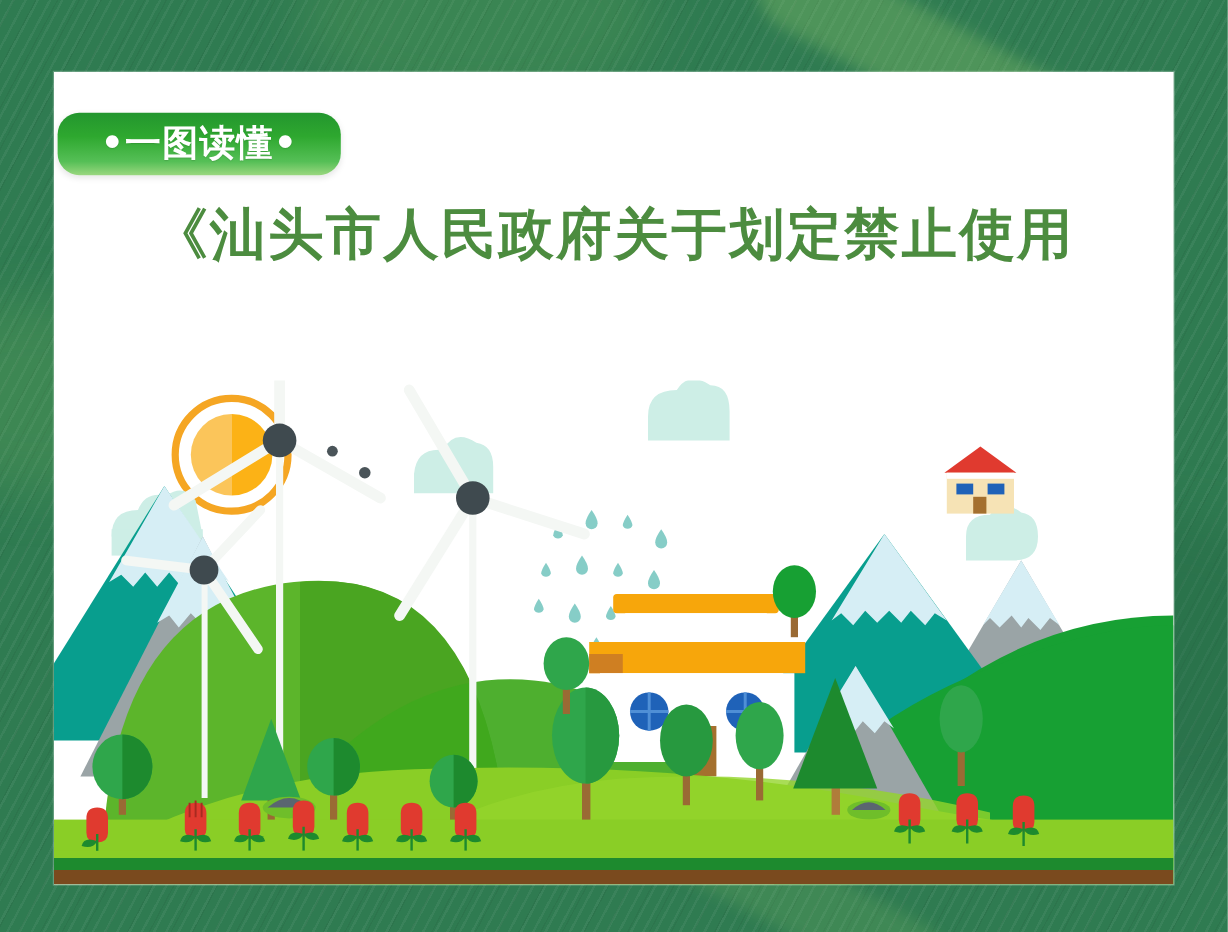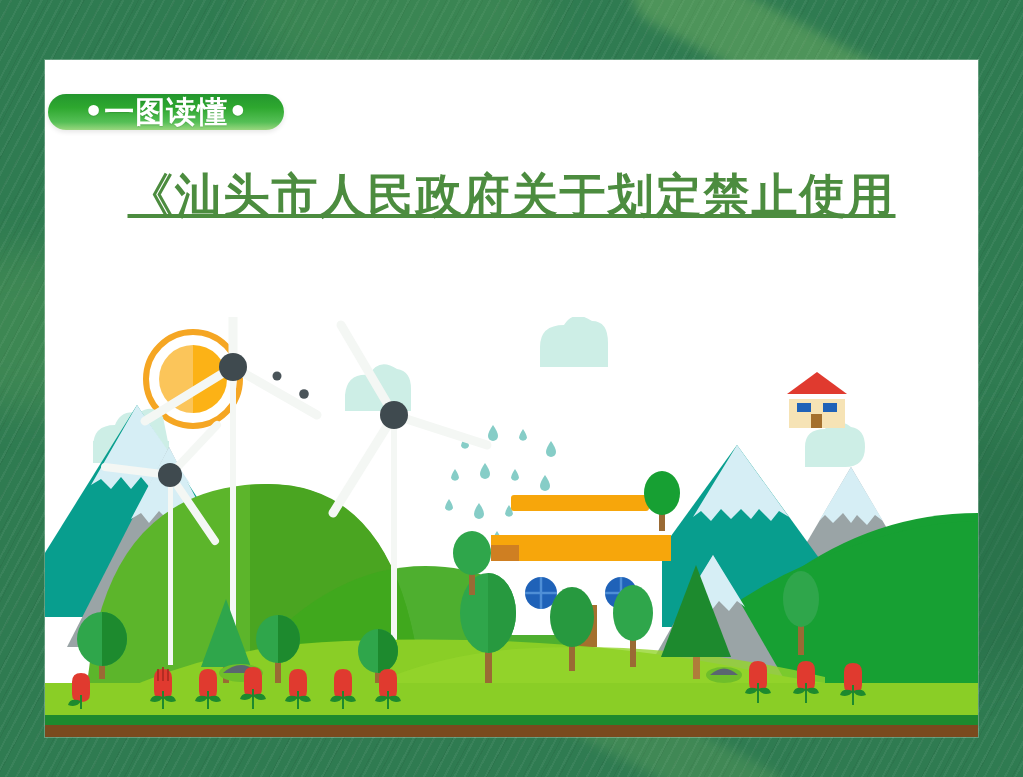--- a/index.html
+++ b/index.html
@@ -19,33 +19,33 @@
       repeating-linear-gradient(118deg, rgba(0,0,0,.05) 0px, rgba(0,0,0,.05) 1px, rgba(0,0,0,0) 1px, rgba(0,0,0,0) 16px);
   }
   .bg-band{position:absolute;background:rgba(150,205,110,.30);filter:blur(6px);transform:rotate(-62deg);border-radius:50px;}
   .bg-blob{position:absolute;border-radius:50%;filter:blur(22px);}
 
   
   .card{position:absolute;left:45px;top:60px;width:933px;height:677px;background:#ffffff;overflow:hidden;
         box-shadow:0 0 0 1px rgba(255,255,255,.25);}
 
   
-  .badge{position:absolute;left:3px;top:34px;height:36px;padding:0 36px;border-radius:18px;
+  .badge{position:absolute;left:3px;top:34px;height:52px;padding:0 36px;border-radius:18px;
     background:linear-gradient(180deg,#23962e 0%,#2ea82f 38%,#55bf56 78%,#9ad77f 100%);
     display:flex;align-items:center;justify-content:center;
     box-shadow:0 2px 5px rgba(0,0,0,.10);}
   .badge-text{color:#ffffff;font-size:30px;font-weight:700;letter-spacing:1px;line-height:1;
     font-family:"DejaVu Sans","Liberation Sans",sans-serif;text-shadow:0 1px 1px rgba(0,0,0,.12);}
 
   
   .title{position:absolute;left:0;right:0;top:105px;text-align:center;
     font-family:"DejaVu Serif","Liberation Serif",serif;
     color:#4c8c3f;font-size:46px;font-weight:700;line-height:1.32;letter-spacing:2px;
     padding:0 30px;}
-  .title .l{display:block;white-space:nowrap;text-decoration:underline;}
+  .title .l{display:block;white-space:nowrap;}
 
   
   .scene{position:absolute;left:0;right:0;bottom:0;height:420px;}
   .scene svg{display:block;width:100%;height:100%;}
 </style>
 </head>
 <body>
 
 <div id="root">
 

